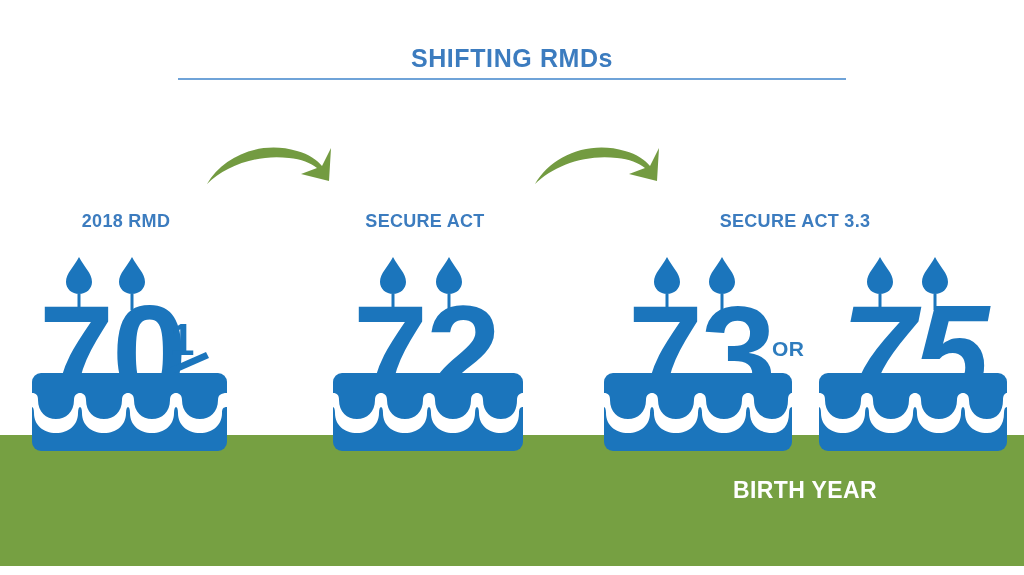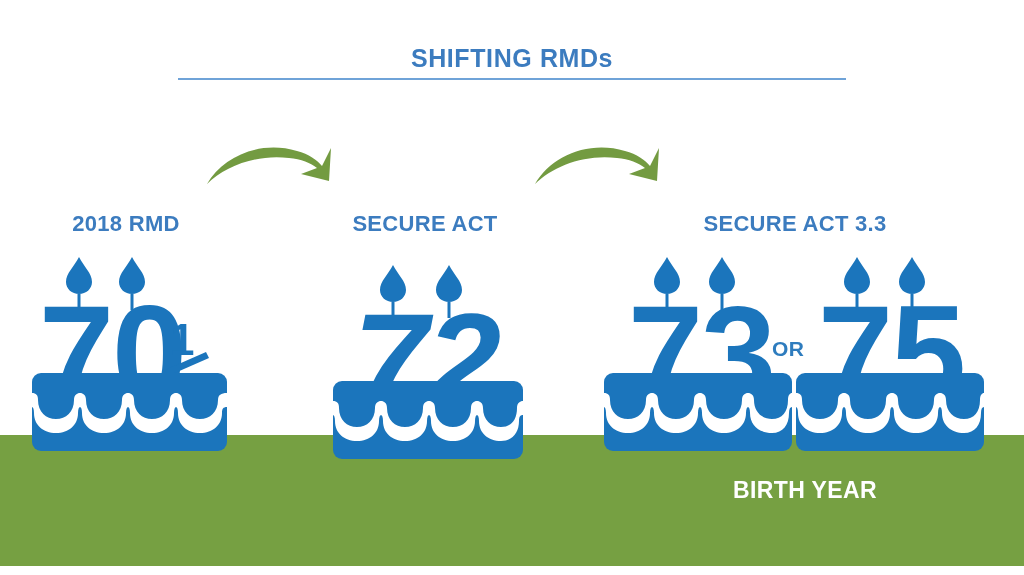--- a/index.html
+++ b/index.html
@@ -47,21 +47,21 @@
     width: 668px;
     height: 2px;
     background: #6FA3D8;
     z-index: 5;
   }
 
   
   .sect-label {
     position: absolute;
     text-align: center;
-    font-size: 22px;
+    font-size: 18px;
     font-weight: bold;
     letter-spacing: 0.3px;
     color: #3C7CBF;
     z-index: 6;
     white-space: nowrap;
   }
 
   
   .arrow {
     position: absolute;
@@ -186,21 +186,21 @@
                  C 69 181, 60 173, 60 161
                  C 60 157, 59 155, 58 155
                  C 57 155, 56 157, 56 161
                  C 56 173, 47 181, 34 181
                  C 21 181, 12 173, 12 161
                  C 12 157, 11 155, 10 155 Z" fill="#FFFFFF"></path>
       </g>
     </svg>
   </div>
 
-  <div class="cake-group" style="left:325px; top:260px;font-style:italic;">
+  <div class="cake-group" style="left:325px; top:252px;">
     <svg class="cake-svg" width="200" height="205" viewBox="0 0 200 205" xmlns="http://www.w3.org/2000/svg">
       <g fill="#1B75BC">
         <path d="M68 5 C 73 15, 81 21, 81 30 C 81 37, 75 42, 68 42 C 61 42, 55 37, 55 30 C 55 21, 63 15, 68 5 Z"></path>
         <path d="M124 5 C 129 15, 137 21, 137 30 C 137 37, 131 42, 124 42 C 117 42, 111 37, 111 30 C 111 21, 119 15, 124 5 Z"></path>
       </g>
       <g stroke="#1B75BC" stroke-width="3">
         <line x1="68" y1="42" x2="68" y2="58"></line>
         <line x1="124" y1="42" x2="124" y2="58"></line>
       </g>
       <text x="28" y="148" font-family="'Liberation Sans', sans-serif" font-size="135" font-weight="bold" fill="#1B75BC" letter-spacing="-2">72</text>
@@ -290,21 +290,21 @@
                  C 51 155, 50 157, 50 161
                  C 50 173, 41 181, 28 181
                  C 15 181, 6 173, 6 161
                  C 6 157, 5 155, 4 155 Z" fill="#FFFFFF"></path>
       </g>
     </svg>
   </div>
 
   <div class="or-text" style="left:772px; top:306px;margin-top:31px;">OR</div>
 
-  <div class="cake-group" style="left:792px; top:252px;">
+  <div class="cake-group" style="left:815px; top:252px;font-style:italic;">
     <svg class="cake-svg" width="195" height="205" viewBox="0 0 195 205" xmlns="http://www.w3.org/2000/svg">
       <g fill="#1B75BC">
         <path d="M65 5 C 70 15, 78 21, 78 30 C 78 37, 72 42, 65 42 C 58 42, 52 37, 52 30 C 52 21, 60 15, 65 5 Z"></path>
         <path d="M120 5 C 125 15, 133 21, 133 30 C 133 37, 127 42, 120 42 C 113 42, 107 37, 107 30 C 107 21, 115 15, 120 5 Z"></path>
       </g>
       <g stroke="#1B75BC" stroke-width="3">
         <line x1="65" y1="42" x2="65" y2="58"></line>
         <line x1="120" y1="42" x2="120" y2="58"></line>
       </g>
       <text x="26" y="148" font-family="'Liberation Sans', sans-serif" font-size="135" font-weight="bold" fill="#1B75BC" letter-spacing="-2">75</text>

